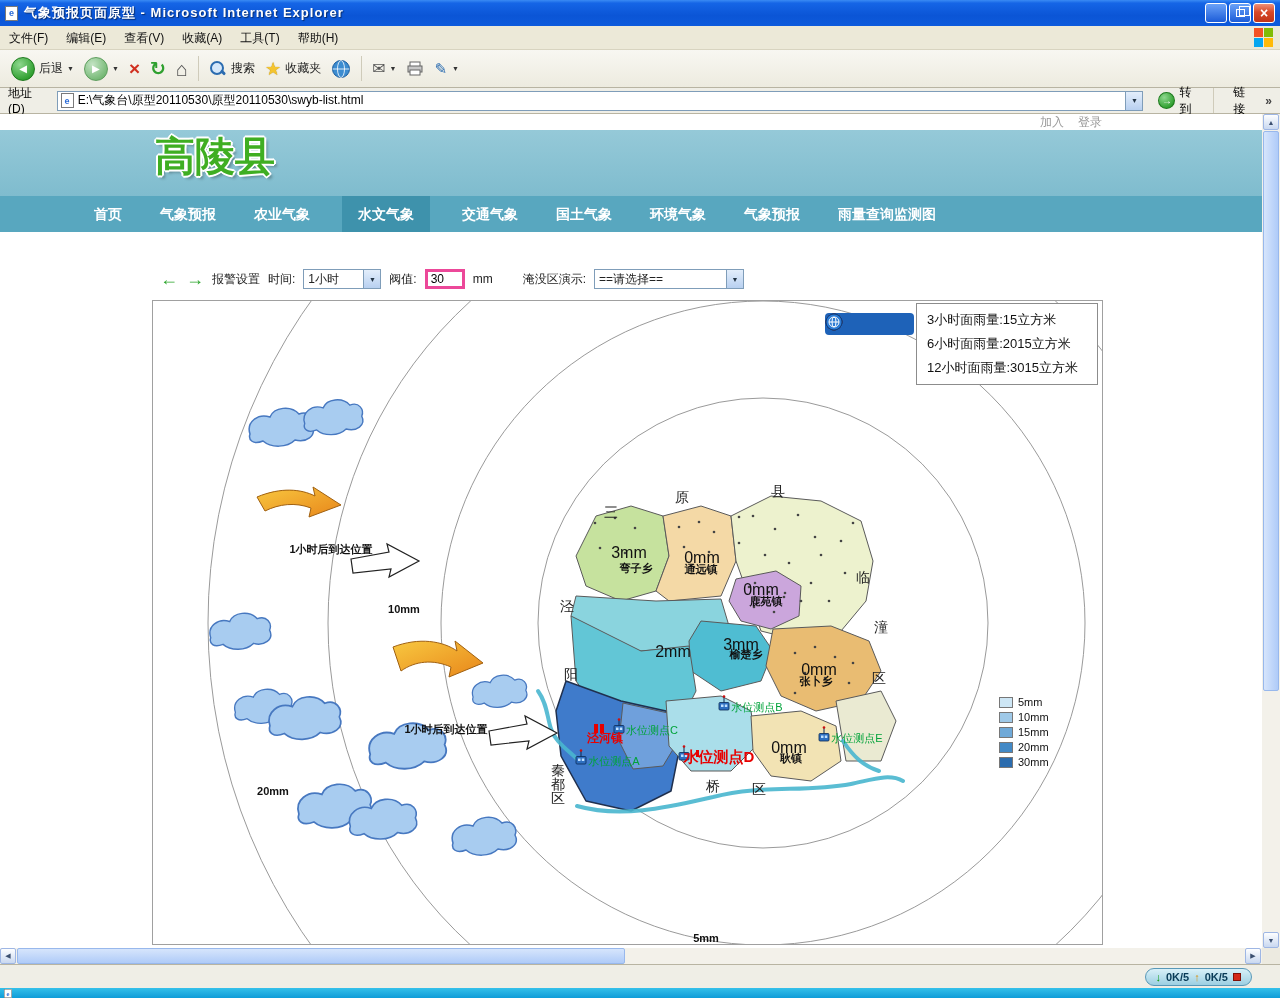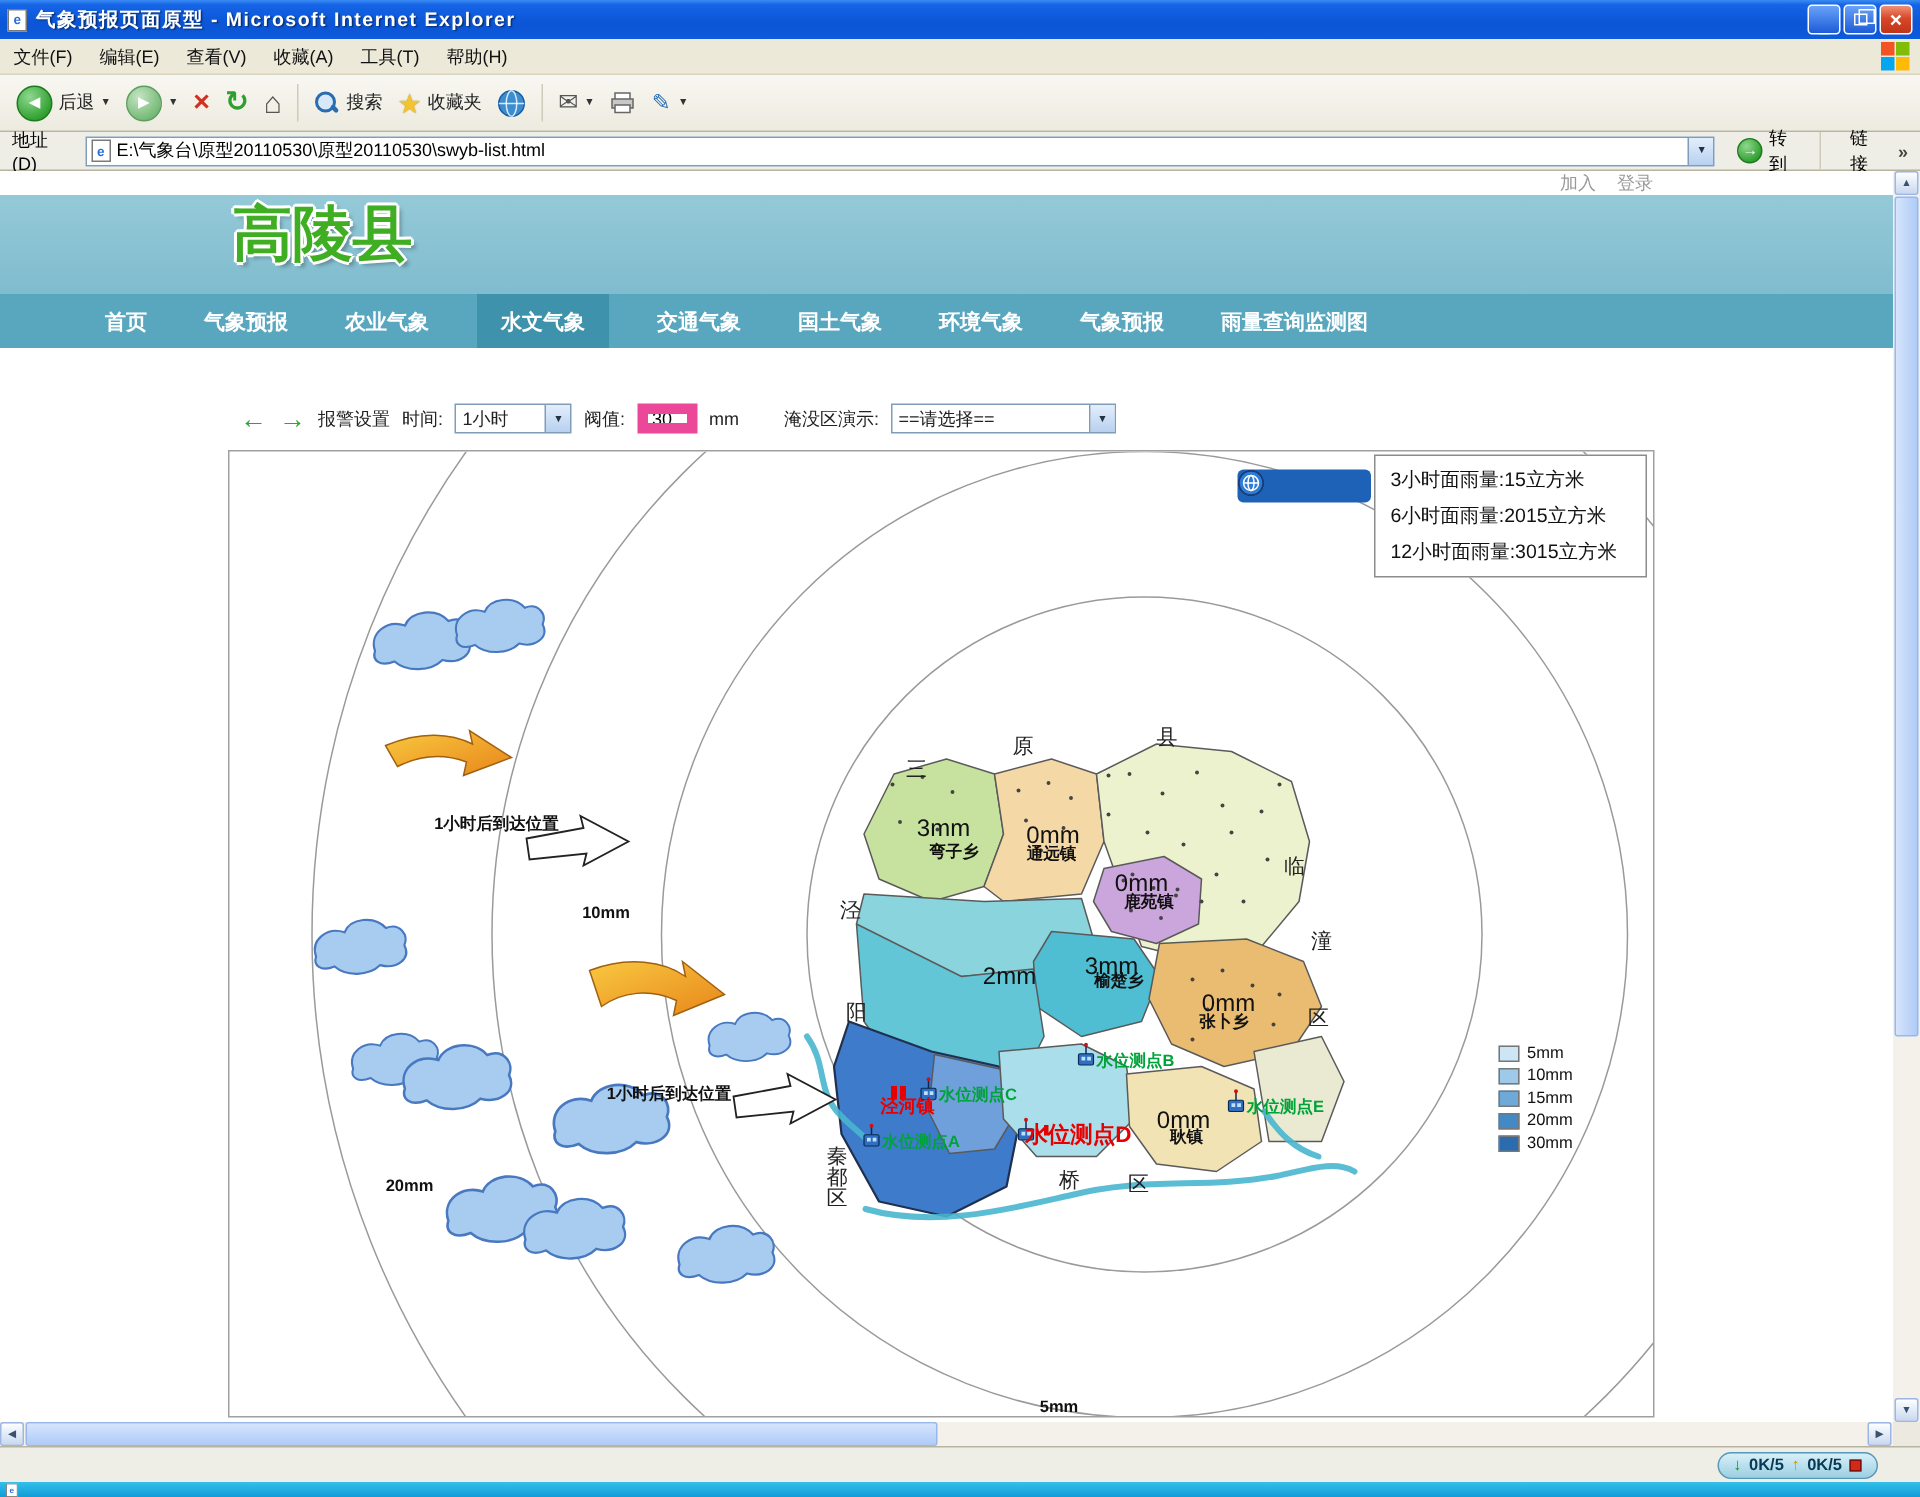--- a/index.html
+++ b/index.html
@@ -62,47 +62,47 @@
   .account-strip .links{position:absolute;right:160px;top:0;display:flex;gap:14px;}
   .siteheader{position:absolute;left:0;top:16px;width:100%;height:66px;background:linear-gradient(#95C9D8,#7FBCCE);}
   .logo{position:absolute;left:155px;top:6px;display:flex;align-items:flex-end;gap:24px;}
   .logo-county{font-size:40px;font-weight:bold;color:#3FAE22;line-height:1;
     text-shadow:-2px 0 #fff,2px 0 #fff,0 -2px #fff,0 2px #fff,-1px -1px #fff,1px 1px #fff,-1px 1px #fff,1px -1px #fff,3px 3px 3px rgba(0,0,0,.3);}
   .logo-right{display:flex;flex-direction:column;padding-bottom:2px;}
   .logo-service{font-size:23px;font-weight:bold;color:#C2D84E;line-height:1.1;
     text-shadow:-1px 0 #fff,1px 0 #fff,0 -1px #fff,0 1px #fff,2px 2px 2px rgba(0,0,0,.3);}
   .logo-english{font-size:8px;letter-spacing:3px;color:#F0F8D8;background:#569838;padding:1px 6px;margin-top:2px;border:1px solid #7FBE58;}
 
-  .nav{position:absolute;left:0;top:82px;width:100%;height:36px;background:#58A7BF;display:flex;align-items:center;padding-left:64px;gap:26px;font-size:14px;font-weight:bold;color:#fff;}
+  .nav{position:absolute;left:0;top:82px;width:100%;height:36px;background:#58A7BF;display:flex;align-items:center;padding-left:88px;gap:26px;font-size:14px;font-weight:bold;color:#fff;}
   .nav-item{line-height:36px;padding:0 6px;white-space:nowrap;}
   .nav-item.active{background:#3E92AC;padding:0 16px;}
 
   .subnav{position:absolute;left:0;top:118px;width:100%;height:26px;background:#4697B0;display:flex;align-items:center;padding-left:158px;gap:40px;font-size:12px;color:#fff;}
   .subnav-block{position:absolute;left:0;top:0;width:152px;height:26px;background:#2F7E98;}
   .subnav-item{white-space:nowrap;}
   .subnav-item.focus{outline:1px dashed #fff;outline-offset:2px;}
 
   .controls{position:absolute;left:0;top:144px;width:100%;height:42px;background:#fff;display:flex;align-items:center;padding-left:160px;gap:8px;font-size:12px;color:#222;}
   .ctl-arrow{color:#2EA62E;font-size:18px;font-weight:bold;line-height:1;}
   .xpselect{height:20px;border:1px solid #7F9DB9;background:#fff;display:flex;align-items:center;font-size:12px;padding-left:4px;}
   .xpselect .sel-caret{width:17px;height:18px;margin-left:auto;background:linear-gradient(#E3EEFB,#B8D0F0);border-left:1px solid #7F9DB9;display:flex;align-items:center;justify-content:center;font-size:7px;color:#234;}
   .sel-time{width:78px;} .sel-flood{width:150px;}
-  .threshold-input{width:40px;height:20px;border:7px solid #ec4899;font-size:12px;padding:2px 3px;}
+  .threshold-input{width:40px;height:20px;border:3px solid #ec4899;font-size:12px;padding:2px 3px;}
 
   
   .mapwrap{position:absolute;left:152px;top:186px;width:951px;height:645px;background:#fff;border:1px solid #A0A0A0;overflow:hidden;}
   .mapwrap svg{position:absolute;left:0;top:0;}
   #map-labels{position:absolute;left:0;top:0;width:100%;height:100%;pointer-events:none;}
   .mlabel{position:absolute;transform:translate(-50%,-50%);white-space:nowrap;font-size:11px;color:#111;}
   .mlabel.region{font-size:14px;color:#222;}
   .mlabel.town{font-weight:bold;font-size:11px;}
   .mlabel.town-alert{font-weight:bold;font-size:12px;color:#E80000;}
   .mlabel.rain{font-size:16px;}
   .mlabel.range{font-weight:bold;font-size:11px;}
-  .mlabel.point-green{font-weight:bold;font-size:11px;color:#00A33A;}
+  .mlabel.point-green{font-weight:normal;font-size:11px;color:#00A33A;}
   .mlabel.point-red{font-weight:bold;font-size:15px;color:#E80000;}
   .mlabel.anno{font-weight:bold;font-size:11px;}
 
   .map-toolbar{position:absolute;left:672px;top:12px;height:22px;display:flex;align-items:center;gap:3px;background:#1E62B8;border-radius:4px;padding:2px 4px;}
   .mt-btn{width:18px;height:18px;}
 
   .infobox{position:absolute;left:763px;top:2px;width:182px;background:#fff;border:1px solid #8C8C8C;padding:4px 10px;font-size:13px;line-height:24px;color:#111;}
 
   .legend{position:absolute;left:846px;top:394px;display:flex;flex-direction:column;gap:1px;}
   .legend-row{display:flex;align-items:center;gap:5px;height:14px;}

